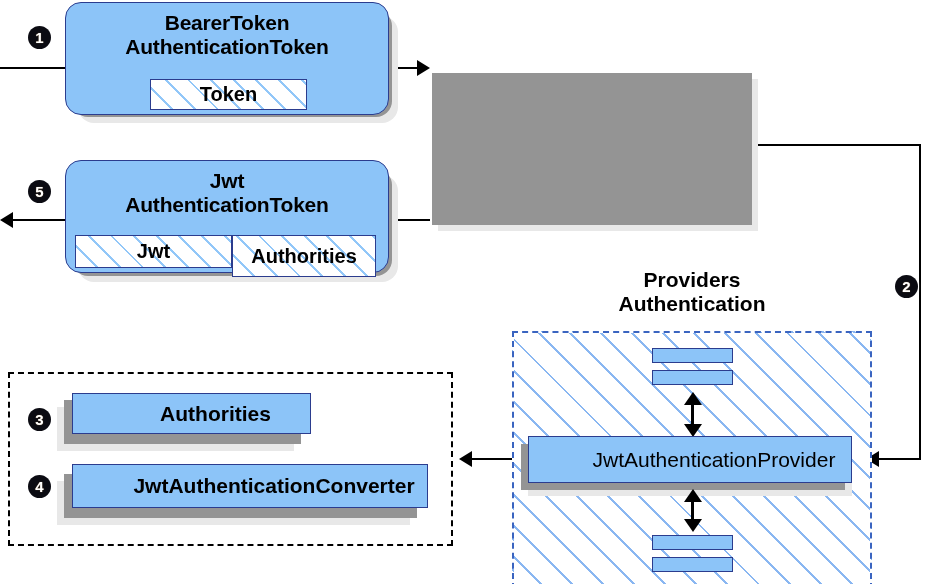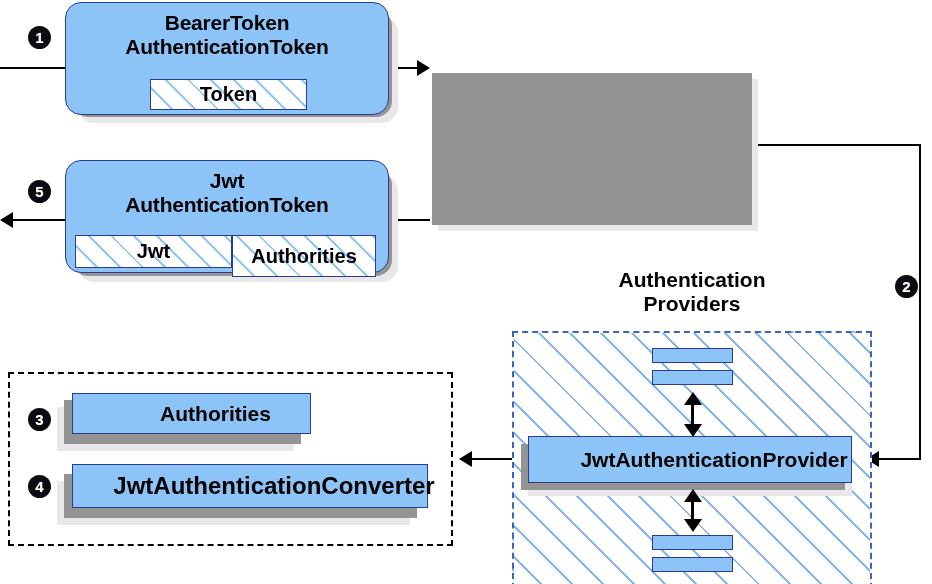--- a/index.html
+++ b/index.html
@@ -190,37 +190,37 @@
   </div>
 
   <div class="badge" style="left:28px;top:180px;">5</div>
 
   <div class="shadow-outer" style="left:438px;top:79px;width:320px;height:152px;"></div>
   <div class="shadow-inner" style="left:432px;top:73px;width:320px;height:152px;"></div>
 
   <div class="badge" style="left:895px;top:275px;">2</div>
 
   <div class="plain-label" style="left:512px;top:268px;width:360px;font-size:21px;">
+    <div>Providers</div>
     <div>Authentication</div>
-    <div>Providers</div>
   </div>
 
   <div class="dashed-blue" style="left:512px;top:331px;width:360px;height:258px;"></div>
 
   <div class="blue-box" style="left:652px;top:348px;width:81px;height:15px;border-width:1.5px;"></div>
   <div class="blue-box" style="left:652px;top:370px;width:81px;height:15px;border-width:1.5px;"></div>
 
   <div class="arrow-up" style="left:684px;top:392px;"></div>
   <div class="dbl-arrow-line" style="left:691px;top:398px;height:30px;"></div>
   <div class="arrow-down" style="left:684px;top:424px;"></div>
 
   <div class="shadow-outer" style="left:528px;top:450px;width:324px;height:46px;"></div>
   <div class="shadow-inner" style="left:521px;top:444px;width:324px;height:46px;"></div>
   <div class="blue-box" style="left:528px;top:436px;width:324px;height:47px;display:flex;align-items:center;justify-content:center;">
-    <span style="font-size:21px;font-weight:bold;color:#000;text-align:center;">JwtAuthenticationProvider</span>
+    <span style="font-size:21px;font-weight:normal;color:#000;text-align:center;">JwtAuthenticationProvider</span>
   </div>
 
   <div class="arrow-up" style="left:684px;top:489px;"></div>
   <div class="dbl-arrow-line" style="left:691px;top:496px;height:27px;"></div>
   <div class="arrow-down" style="left:684px;top:519px;"></div>
 
   <div class="blue-box" style="left:652px;top:535px;width:81px;height:15px;border-width:1.5px;"></div>
   <div class="blue-box" style="left:652px;top:557px;width:81px;height:15px;border-width:1.5px;"></div>
 
   <div class="dashed-black" style="left:8px;top:372px;width:445px;height:174px;"></div>
@@ -228,17 +228,17 @@
   <div class="shadow-outer" style="left:57px;top:407px;width:237px;height:44px;"></div>
   <div class="shadow-inner" style="left:64px;top:400px;width:237px;height:44px;"></div>
   <div class="blue-box" style="left:72px;top:393px;width:239px;height:41px;display:flex;align-items:center;justify-content:center;">
     <span style="font-size:21px;font-weight:bold;color:#000;">Authorities</span>
   </div>
   <div class="badge" style="left:28px;top:408px;">3</div>
 
   <div class="shadow-outer" style="left:57px;top:481px;width:353px;height:44px;"></div>
   <div class="shadow-inner" style="left:64px;top:474px;width:353px;height:44px;"></div>
   <div class="blue-box" style="left:72px;top:464px;width:356px;height:44px;display:flex;align-items:center;justify-content:center;">
-    <span style="font-size:24px;font-weight:bold;color:#000;">JwtAuthenticationConverter</span>
+    <span style="font-size:21px;font-weight:bold;color:#000;">JwtAuthenticationConverter</span>
   </div>
   <div class="badge" style="left:28px;top:475px;">4</div>
 
 </div>
 
 </body></html>

